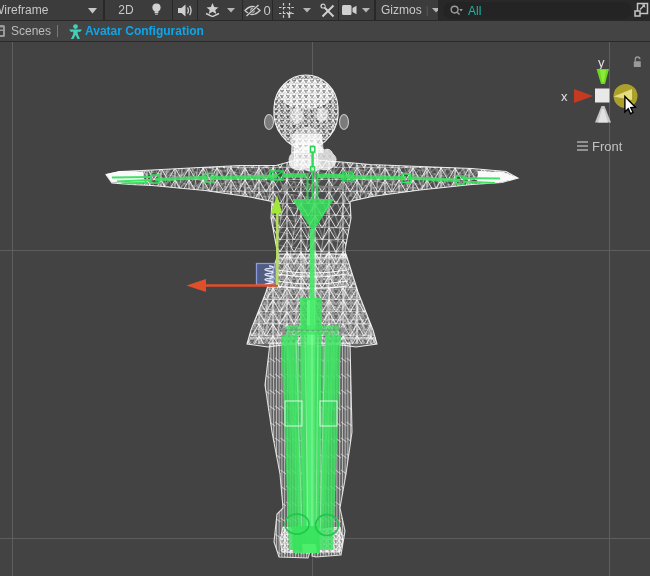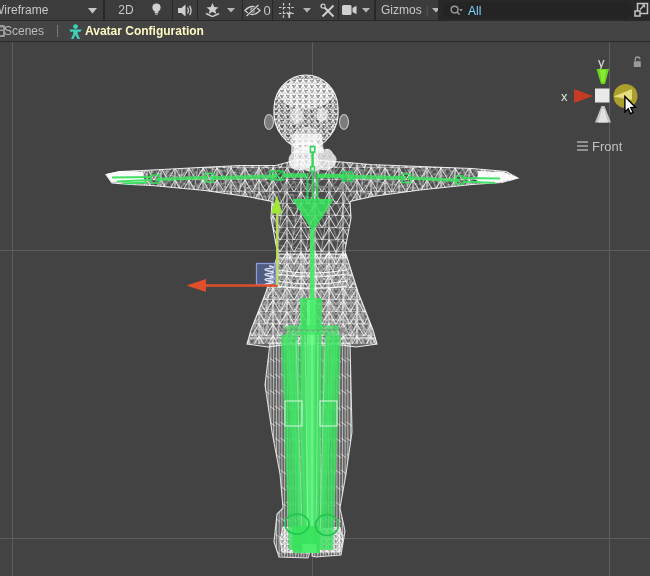--- a/index.html
+++ b/index.html
@@ -88,42 +88,42 @@
     <svg width="9" height="5">
         <polygon points="0,0 8,0 4,4.6" fill="#b5b5b5"></polygon>
       </svg>
   </div>
   <div style="position:absolute;left:443px;top:2px;width:189px;height:17px;background:#242424;border-radius:9px;display:flex;align-items:center;">
     <svg width="13" height="12" viewBox="0 0 13 12" style="margin-left:7px;">
         <circle cx="4.6" cy="4.6" r="3.4" fill="none" stroke="#9a9a9a" stroke-width="1.4"></circle>
         <line x1="7.2" y1="7.2" x2="9.6" y2="9.6" stroke="#9a9a9a" stroke-width="1.4"></line>
         <polygon points="9.2,4 12.8,4 11,6.4" fill="#9a9a9a"></polygon>
       </svg>
-    <span style="color:#7dd3fc;font-size:12px;margin-left:5px;">All</span>
+    <span style="color:#14b8a6;font-size:12px;margin-left:5px;">All</span>
   </div>
   <svg width="15" height="15" viewBox="0 0 15 15" style="position:absolute;left:634px;top:2px;">
     <rect x="3.5" y="1.5" width="10" height="10" fill="none" stroke="#c4c4c4" stroke-width="1.5"></rect>
     <rect x="1" y="9" width="5" height="5" fill="#282828" stroke="#c4c4c4" stroke-width="1.5"></rect>
     <line x1="6" y1="7.5" x2="10.5" y2="3" stroke="#c4c4c4" stroke-width="1.5"></line>
     <polygon points="10.8,2.2 11.3,6 7.5,2.5" fill="#c4c4c4"></polygon>
   </svg>
 </div>
 <div id="crumb">
   <svg width="10" height="13" viewBox="0 0 10 13" style="position:absolute;left:-4px;top:4px;">
       <rect x="0" y="0" width="9" height="12" rx="1.5" fill="#9a9a9a"></rect>
       <rect x="2" y="2.5" width="5" height="2" fill="#404040"></rect>
       <rect x="2" y="6" width="5" height="4" fill="#404040"></rect>
     </svg>
-  <span class="tx" style="position:absolute;left:4px;top:3px;color:#bcbcbc;">Scenes</span>
+  <span class="tx" style="position:absolute;left:11px;top:3px;color:#bcbcbc;">Scenes</span>
   <span class="tx" style="position:absolute;left:56px;top:2px;color:#7c7c7c;">|</span>
   <svg width="15" height="16" viewBox="0 0 15 16" style="position:absolute;left:68px;top:3px;">
     <circle cx="7.5" cy="2.6" r="2.4" fill="#40d1ba"></circle>
     <path d="M1,5.6 L14,5.6 L12,8 L9.7,7.4 L9.7,10 L12,15 L9.6,15 L7.5,11 L5.4,15 L3,15 L5.3,10 L5.3,7.4 L3,8 Z" fill="#40d1ba"></path>
   </svg>
-  <span class="tx" style="position:absolute;left:85px;top:3px;color:#fef9c3;font-weight:bold;">Avatar Configuration</span>
+  <span class="tx" style="position:absolute;left:85px;top:3px;color:#0ea5e9;font-weight:bold;">Avatar Configuration</span>
 </div>
 <svg id="scene" width="650" height="534" viewBox="0 42 650 534">
   <defs>
     <pattern id="m1" width="14" height="12" patternUnits="userSpaceOnUse">
       <path d="M0,12 L7,0 L14,12 Z M7,0 L7,12" stroke="rgba(255,255,255,0.8)" fill="none" stroke-width="1"></path>
     </pattern>
     <pattern id="m2" width="15" height="13" patternUnits="userSpaceOnUse" patternTransform="rotate(9) translate(4,3)">
       <path d="M0,0 L7.5,13 L15,0 Z M7.5,13 L7.5,0" stroke="rgba(255,255,255,0.5)" fill="none" stroke-width="0.9"></path>
     </pattern>
     <pattern id="mh" width="6" height="5" patternUnits="userSpaceOnUse">

